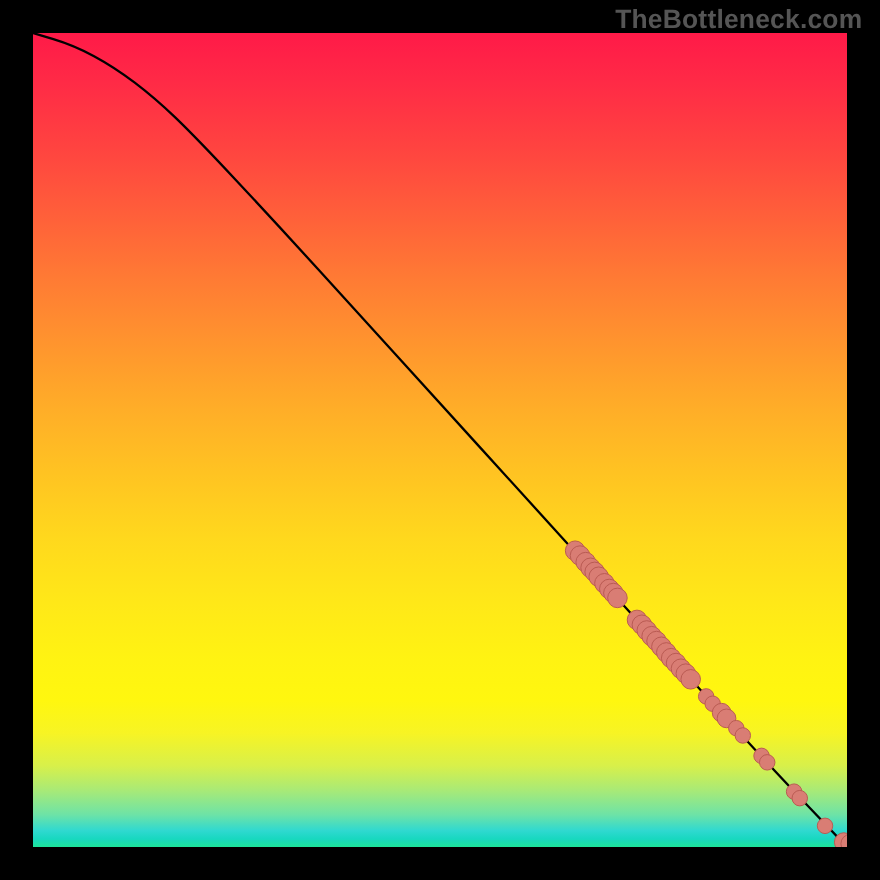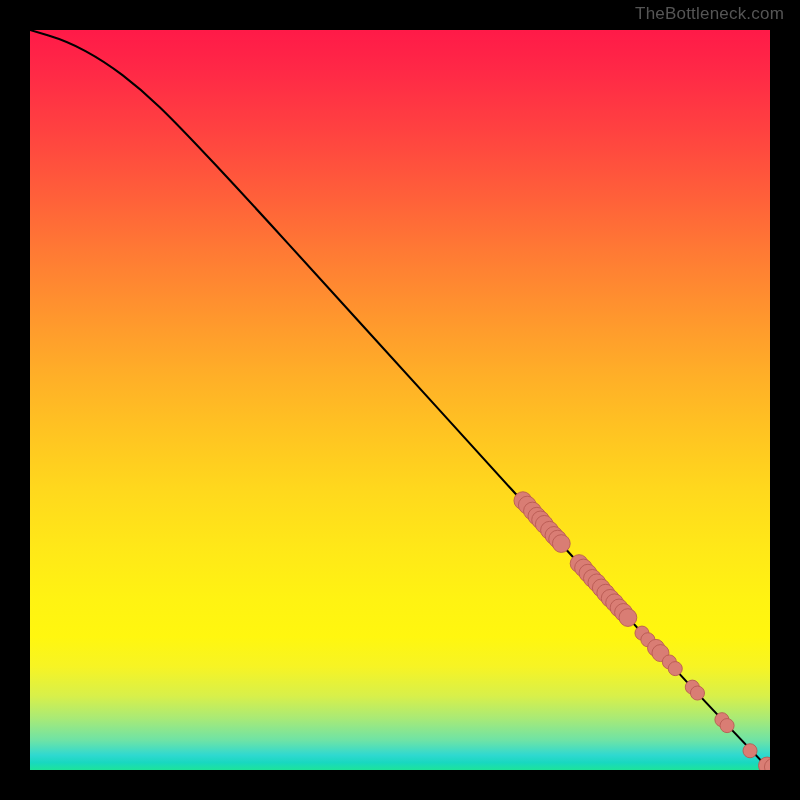--- a/index.html
+++ b/index.html
@@ -15,22 +15,22 @@
     position: relative;
     width: 800px;
     height: 800px;
     background: #000;
   }
   .watermark {
     position: absolute;
     top: 4px;
     right: 16px;
     color: #555;
-    font-size: 17px;
-    font-weight: 400;
+    font-size: 24px;
+    font-weight: 700;
     letter-spacing: 0.2px;
     z-index: 10;
   }
   .plot {
     position: absolute;
     left: 30px;
     top: 30px;
     width: 740px;
     height: 740px;
     overflow: hidden;

